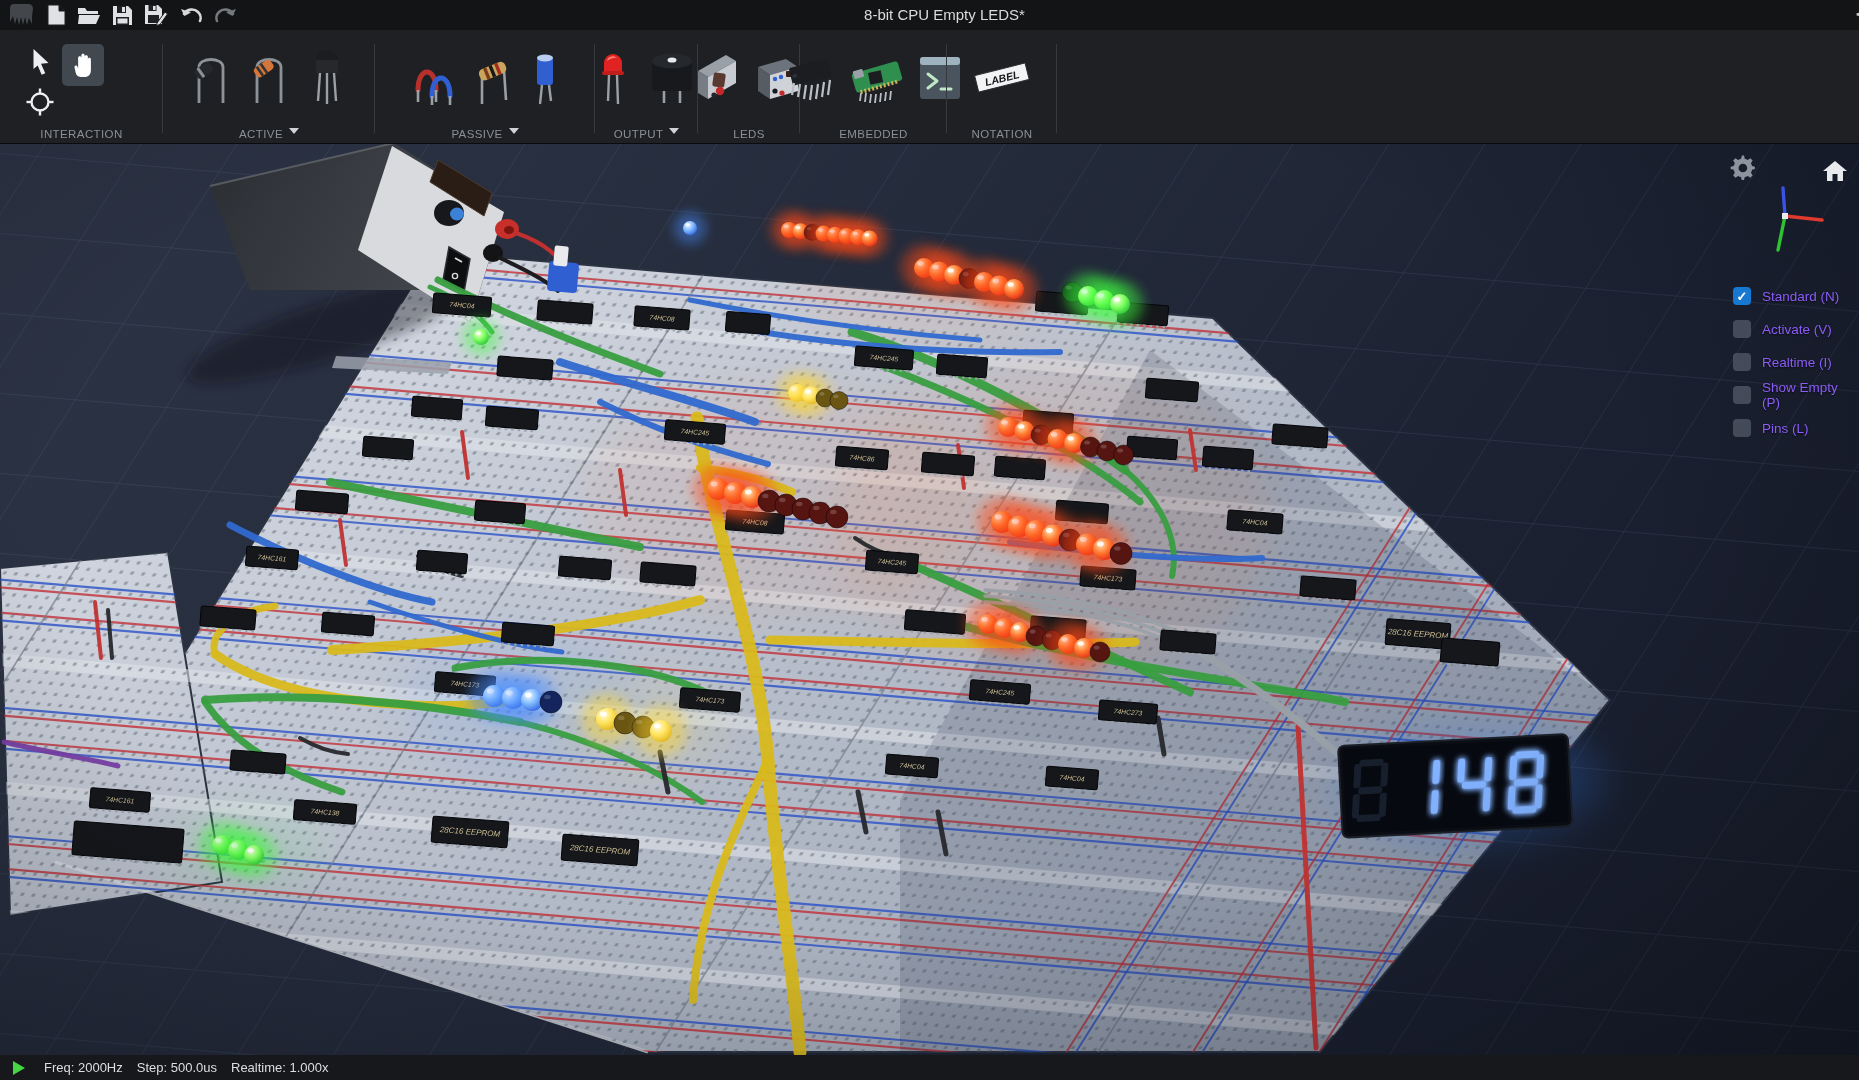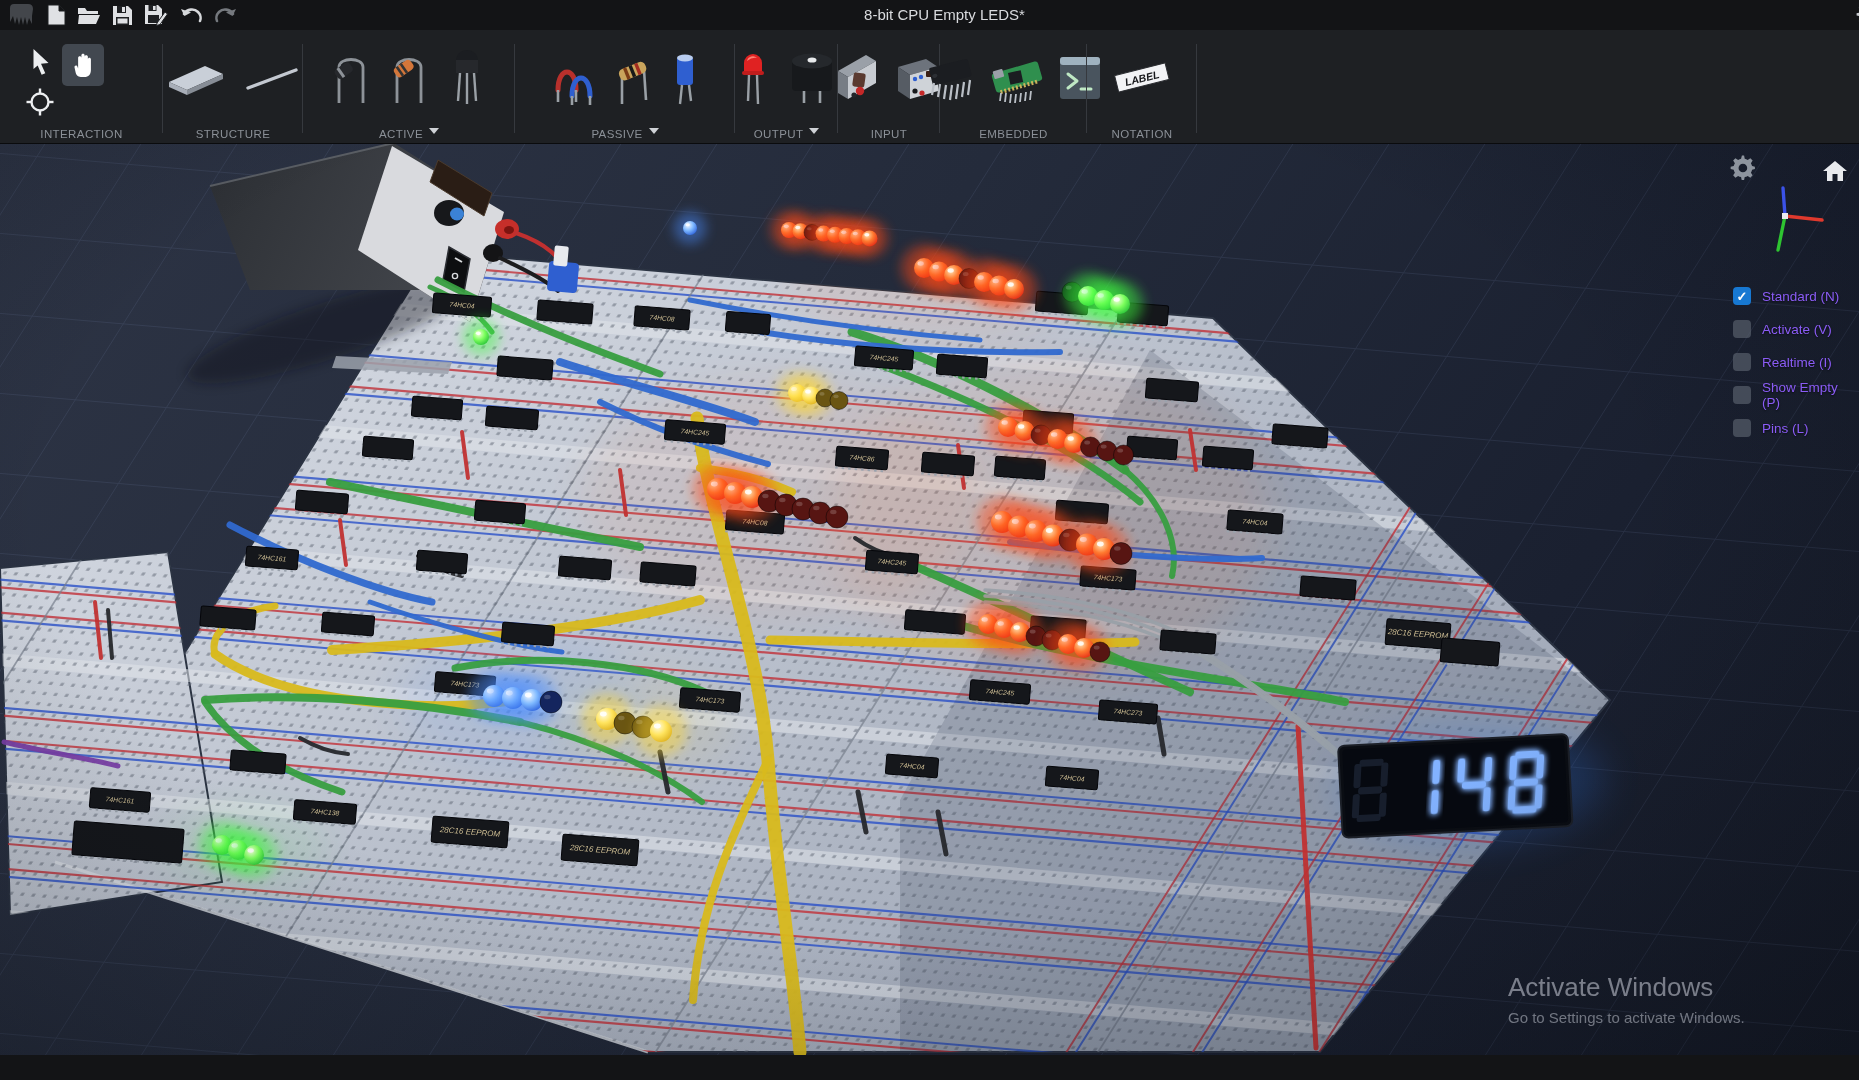--- a/index.html
+++ b/index.html
@@ -138,35 +138,20 @@
               <line x1="14" y1="22" x2="14" y2="27.5" stroke="#eceef0" stroke-width="2.4"></line>
               <line x1="0.5" y1="14" x2="6" y2="14" stroke="#eceef0" stroke-width="2.4"></line>
               <line x1="22" y1="14" x2="27.5" y2="14" stroke="#eceef0" stroke-width="2.4"></line>
             </svg></span>
       </div>
       <div class="tb-label">
           <span>INTERACTION</span>
         </div>
     </div>
 
-    <div class="tb-section" style="width:140px">
-      <div class="tb-items">
-        <span><svg width="62" height="44" viewBox="0 0 62 44">
-              <polygon points="4,26 40,10 58,18 22,34" fill="#c9cfd8"></polygon>
-              <polygon points="22,34 58,18 58,23 22,39" fill="#878d96"></polygon>
-              <polygon points="4,26 22,34 22,39 4,31" fill="#a8aeb8"></polygon>
-            </svg></span>
-        <span><svg width="58" height="40" viewBox="0 0 58 40">
-              <line x1="5" y1="30" x2="53" y2="12" stroke="#c3c8d0" stroke-width="3.4" stroke-linecap="round"></line>
-            </svg></span>
-      </div>
-      <div class="tb-label">
-          <span>STRUCTURE</span>
-        </div>
-    </div>
 
     <div class="tb-section" style="width:212px">
       <div class="tb-items">
         <span><svg width="42" height="58" viewBox="0 0 42 58">
               <path d="M8,54 L8,18 C8,8 32,8 32,18 L32,54" fill="none" stroke="#8d9298" stroke-width="2.8"></path>
               <g transform="rotate(-35 13 22)">
                 <rect x="4" y="16" width="18" height="11" rx="4" fill="#26282c"></rect>
                 <rect x="8" y="16" width="3" height="11" fill="#8d9298"></rect>
               </g>
             </svg></span>
@@ -263,21 +248,21 @@
               <polygon points="18,24 46,16 46,40 18,48" fill="#cfd3d8"></polygon>
               <polygon points="6,16 18,24 18,48 6,40" fill="#565c64"></polygon>
               <rect x="34" y="20" width="8" height="6" rx="1" fill="#3a1f16"></rect>
               <circle cx="23" cy="28" r="2.2" fill="#2f5fd0"></circle>
               <circle cx="29" cy="26" r="2.2" fill="#2f5fd0"></circle>
               <circle cx="23" cy="40" r="2.6" fill="#17191c"></circle>
               <circle cx="30" cy="42" r="2.6" fill="#c42828"></circle>
             </svg></span>
       </div>
       <div class="tb-label">
-          <span>INPUT</span>
+          <span>LEDS</span>
         </div>
     </div>
 
     <div class="tb-section" style="width:147px">
       <div class="tb-items" style="gap:12px">
         <span><svg width="52" height="54" viewBox="0 0 52 54">
               <g transform="rotate(-14 26 24)">
                 <rect x="6" y="12" width="40" height="18" rx="2" fill="#1b1d21"></rect>
                 <ellipse cx="10" cy="21" rx="2.6" ry="2" fill="#2c2f34"></ellipse>
               </g>
@@ -1055,19 +1040,25 @@
       <div class="check-row">
         <div class="check-box"></div>
         <span class="check-label">Show Empty (P)</span>
       </div>
       <div class="check-row">
         <div class="check-box"></div>
         <span class="check-label">Pins (L)</span>
       </div>
     </div>
 
-  <div class="watermark">
-    <div class="l1">Activate Windows</div>
-    <div class="l2">Go to Settings to activate Windows.</div>
+
+  <div class="statusbar">
+    <span class="play">
+        <svg width="14" height="16" viewBox="0 0 14 16">
+          <polygon points="1,1 13,8 1,15" fill="#44d643"></polygon>
+        </svg>
+      </span>
+    <span>Freq: 2000Hz</span>
+    <span>Step: 500.0us</span>
+    <span>Realtime: 1.000x</span>
   </div>
 
-
 </div>
 
 </body></html>

